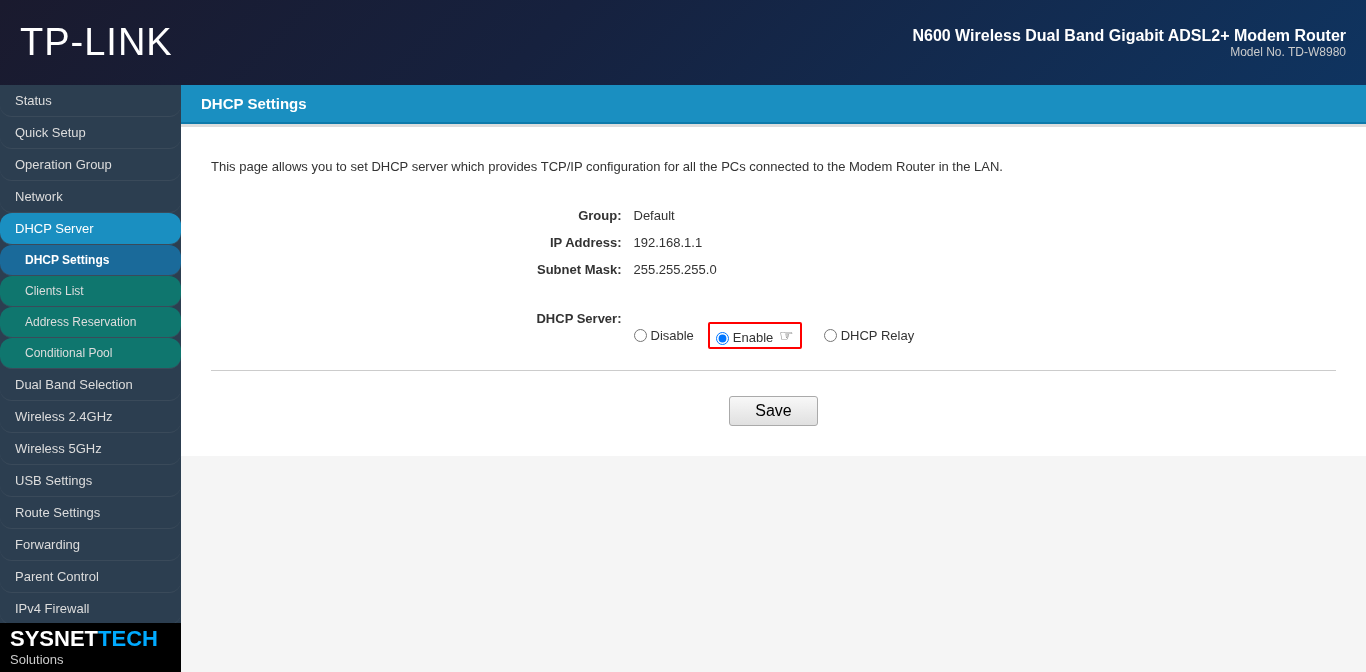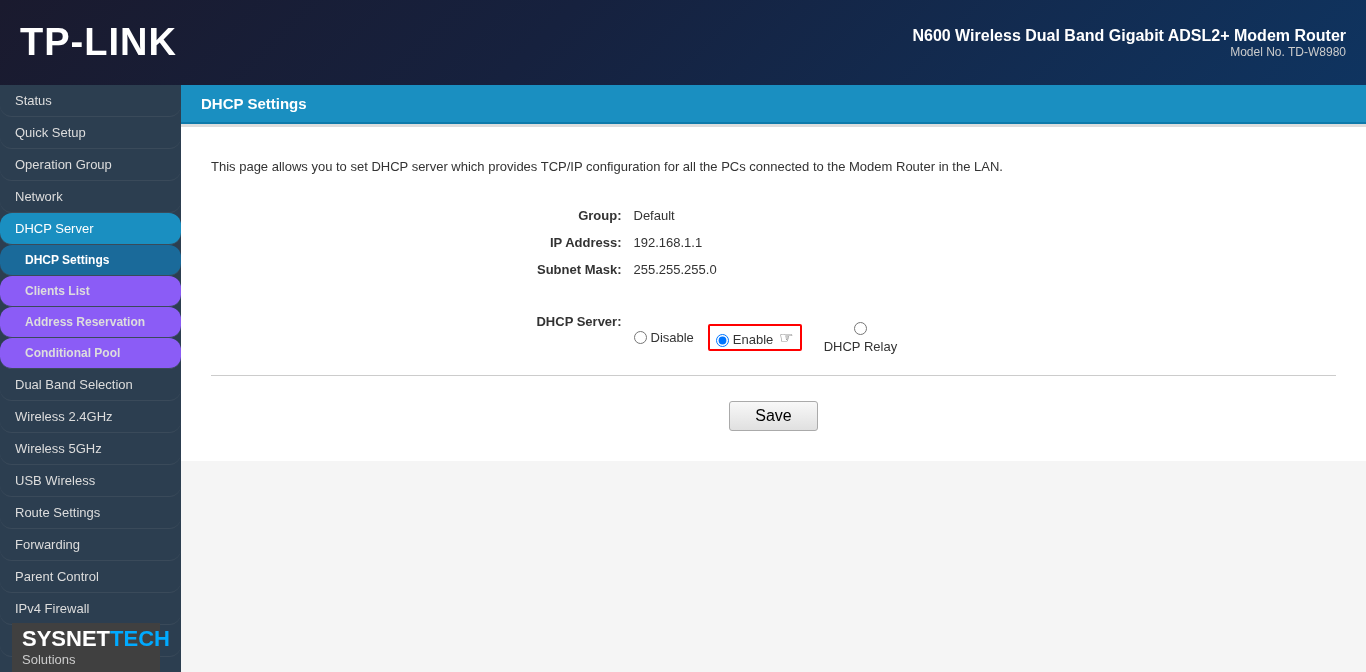--- a/index.html
+++ b/index.html
@@ -10,21 +10,21 @@
       background: linear-gradient(135deg, #1a1a2e 0%, #16213e 40%, #0f3460 100%);
       height: 85px;
       display: flex;
       align-items: center;
       justify-content: space-between;
       padding: 0 20px;
     }
     #logo-text {
       color: #fff;
       font-size: 38px;
-      font-weight: bold;
+      font-weight: normal;
       font-family: Arial, sans-serif;
       letter-spacing: 1px;
     }
     #header-right {
       text-align: right;
       color: #fff;
     }
     #header-model {
       font-size: 16px;
       font-weight: bold;
@@ -49,21 +49,21 @@
     .sidebar-item {
       padding: 8px 15px;
       cursor: pointer;
       color: #ddd;
       font-size: 13px;
       border-bottom: 1px solid #3a4a5a;
       white-space: nowrap;
       border-radius: 12px;
     }
     .sidebar-item.active { background: #1a8fc1; color: #fff; }
-    .sidebar-item.sub { padding-left: 25px; font-size: 12px; background: #8b5cf6; font-weight: bold; }
+    .sidebar-item.sub { padding-left: 25px; font-size: 12px; background: #0f766e; }
     .sidebar-item.sub.active-sub { background: #1a6a9a; color: #fff; font-weight: bold; }
 
     
     #main {
       flex: 1;
       background: #f5f5f5;
       overflow-y: auto;
     }
     #page-header {
       background: #1a8fc1;
@@ -155,23 +155,23 @@
       display: inline-block;
       margin-left: 2px;
       font-size: 16px;
       color: #333;
     }
 
     
     #watermark {
       position: absolute;
       bottom: 0;
-      left: 12px;
-      width: 148px;
-      background: #404040;
+      left: 0;
+      width: 181px;
+      background: #000000;
       padding: 5px 10px;
       color: #fff;
       font-size: 13px;
       z-index: 10;
     }
     #watermark-top {
       font-size: 22px;
       font-weight: bold;
       line-height: 1;
     }
@@ -219,21 +219,21 @@
       <div class="sidebar-item">Operation Group</div>
       <div class="sidebar-item">Network</div>
       <div class="sidebar-item active">DHCP Server</div>
       <div class="sidebar-item sub active-sub">DHCP Settings</div>
       <div class="sidebar-item sub">Clients List</div>
       <div class="sidebar-item sub">Address Reservation</div>
       <div class="sidebar-item sub">Conditional Pool</div>
       <div class="sidebar-item">Dual Band Selection</div>
       <div class="sidebar-item">Wireless 2.4GHz</div>
       <div class="sidebar-item">Wireless 5GHz</div>
-      <div class="sidebar-item">USB Wireless</div>
+      <div class="sidebar-item">USB Settings</div>
       <div class="sidebar-item">Route Settings</div>
       <div class="sidebar-item">Forwarding</div>
       <div class="sidebar-item">Parent Control</div>
       <div class="sidebar-item">IPv4 Firewall</div>
       <div class="sidebar-item">IPv6 Firewall</div>
       <div class="sidebar-item">Bandwidth Control</div>
 
     </div>
 
     <div id="watermark">
@@ -275,21 +275,21 @@
             <div class="radio-group">
               <label class="radio-option">
                 <input type="radio" name="dhcp" value="disable" style="">
                 <span>Disable</span>
               </label>
               <label class="radio-option enable-box">
                 <input type="radio" name="dhcp" value="enable" checked="" style="">
                 <span>Enable</span>
                 <span class="cursor-pointer">☞</span>
               </label>
-              <label class="radio-option" style="margin-left:8px;flex-direction:column;">
+              <label class="radio-option" style="margin-left:8px;">
                 <input type="radio" name="dhcp" value="relay" style="">
                 <span>DHCP Relay</span>
               </label>
             </div>
           </div>
         </div>
       </div>
 
       <hr id="divider-line">
 

